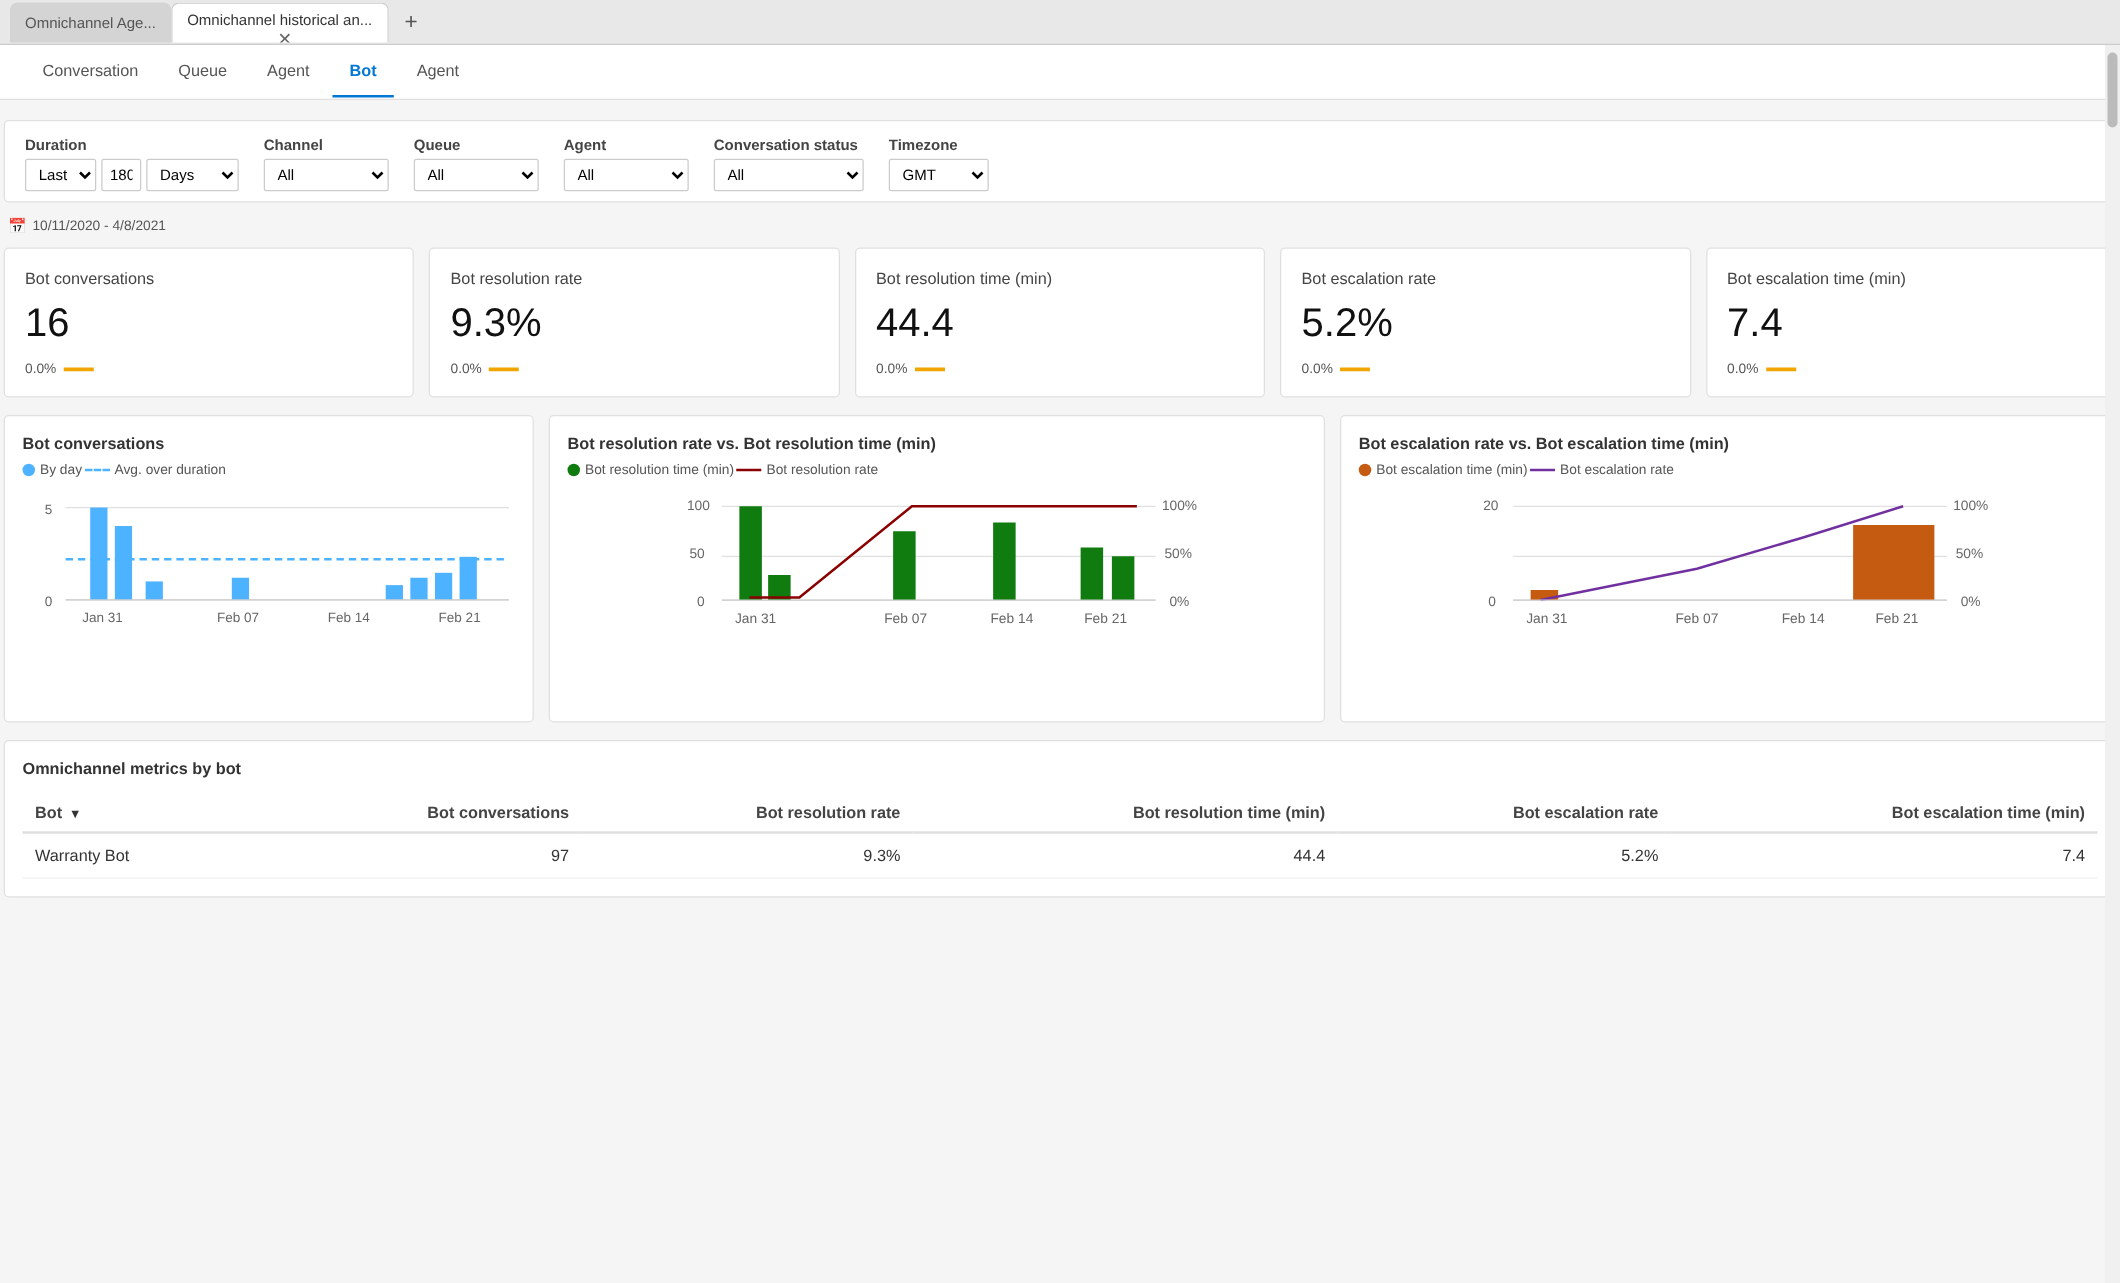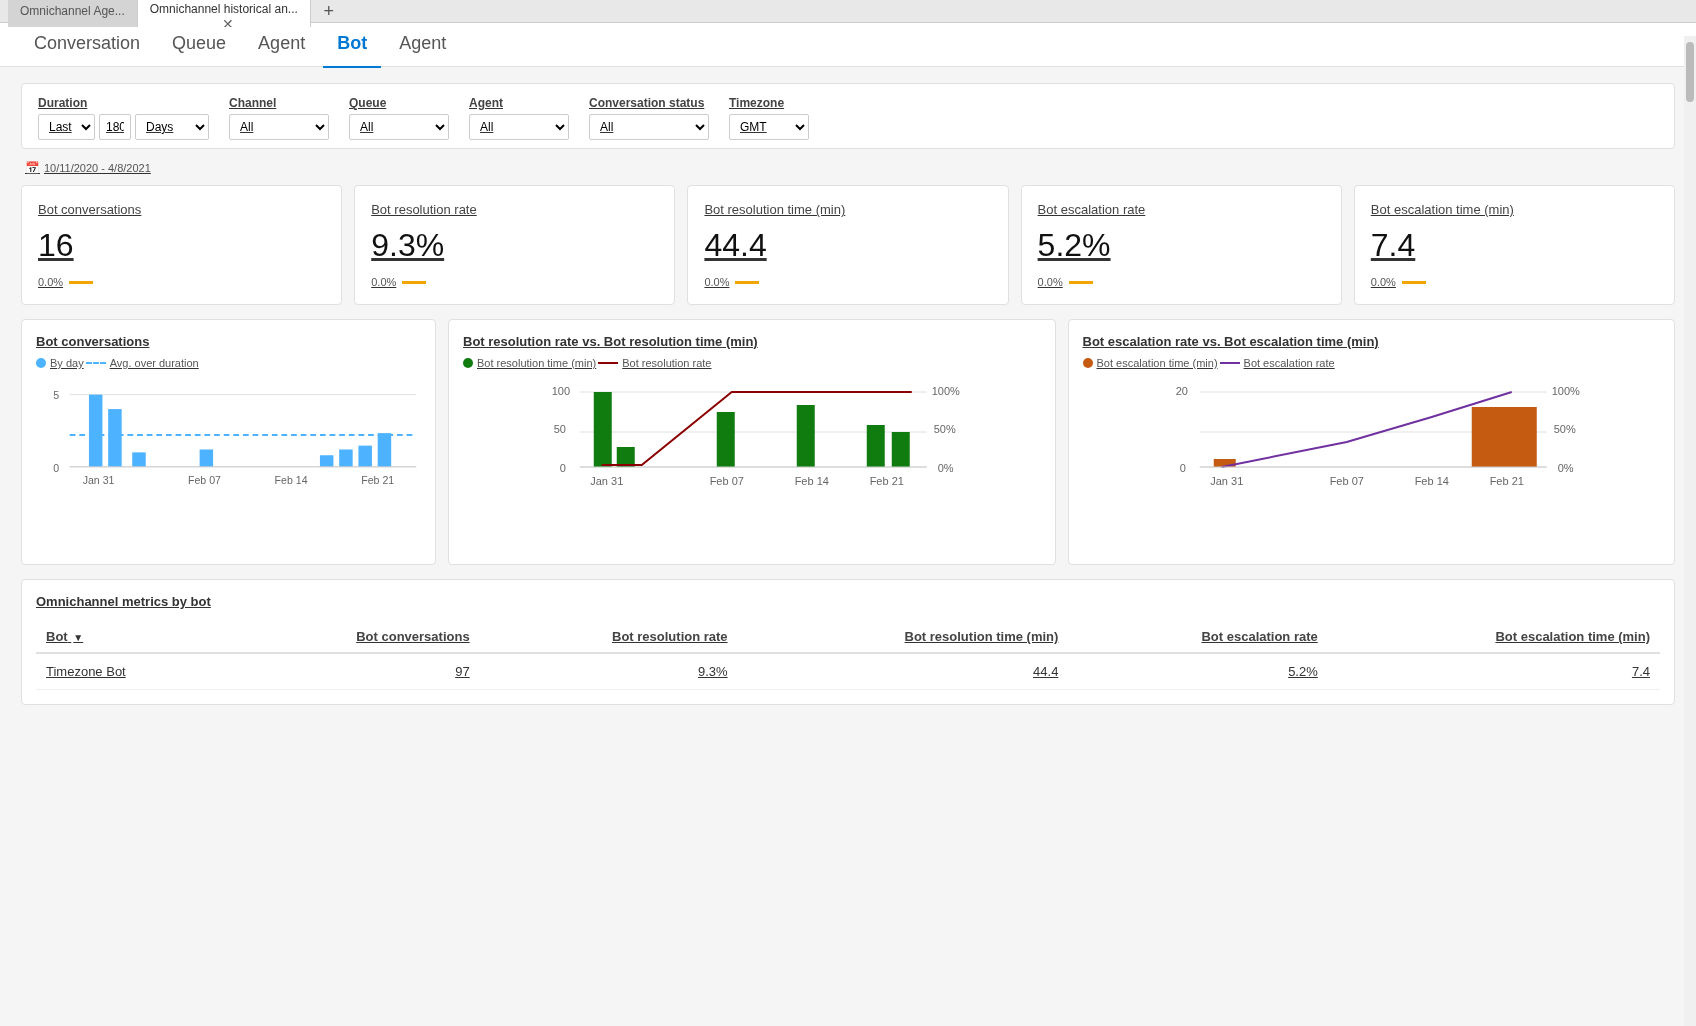--- a/index.html
+++ b/index.html
@@ -5,21 +5,21 @@
     * { box-sizing: border-box; margin: 0; padding: 0; }
     body { font-family: 'Segoe UI', Arial, sans-serif; font-size: 13px; background: #f5f5f5; color: #333; overflow-x: hidden; }
 
     
     .browser-tabs {
       display: flex;
       align-items: center;
       background: #e8e8e8;
       border-bottom: 1px solid #ccc;
       padding: 0 8px;
-      height: 23px;
+      height: 36px;
     }
     .browser-tab {
       display: flex;
       align-items: center;
       padding: 6px 12px;
       border-radius: 6px 6px 0 0;
       font-size: 12px;
       cursor: pointer;
       max-width: 200px;
       white-space: nowrap;
@@ -60,38 +60,37 @@
     .nav-tabs {
       display: flex;
       align-items: center;
       background: #fff;
       border-bottom: 1px solid #e0e0e0;
       padding: 0 20px;
       height: 44px;
     }
     .nav-tab {
       padding: 12px 14px;
-      font-size: 18px;
+      font-size: 13px;
       cursor: pointer;
       color: #555;
       border-bottom: 2px solid transparent;
       margin-right: 4px;
     }
     .nav-tab.active {
       color: #0078d4;
       border-bottom: 2px solid #0078d4;
       font-weight: 600;
     }
 
     
     .main-content {
-      padding: 16px 21px;
+      padding: 16px 3px;
       background: #f5f5f5;
       min-height: calc(1026px - 80px);
-      text-decoration: underline;
     }
 
     
     .filters-row {
       display: flex;
       align-items: flex-start;
       gap: 20px;
       background: #fff;
       padding: 12px 16px 8px;
       border-radius: 4px;
@@ -571,21 +570,21 @@
           <th class="right">
             <span>Bot escalation rate</span>
           </th>
           <th class="right">
             <span>Bot escalation time (min)</span>
           </th>
         </tr>
       </thead>
       <tbody>
         <tr>
-          <td>Timezone Bot</td>
+          <td>Warranty Bot</td>
           <td class="right">97</td>
           <td class="right">9.3%</td>
           <td class="right">44.4</td>
           <td class="right">5.2%</td>
           <td class="right">7.4</td>
         </tr>
       </tbody>
     </table>
   </div>
 

